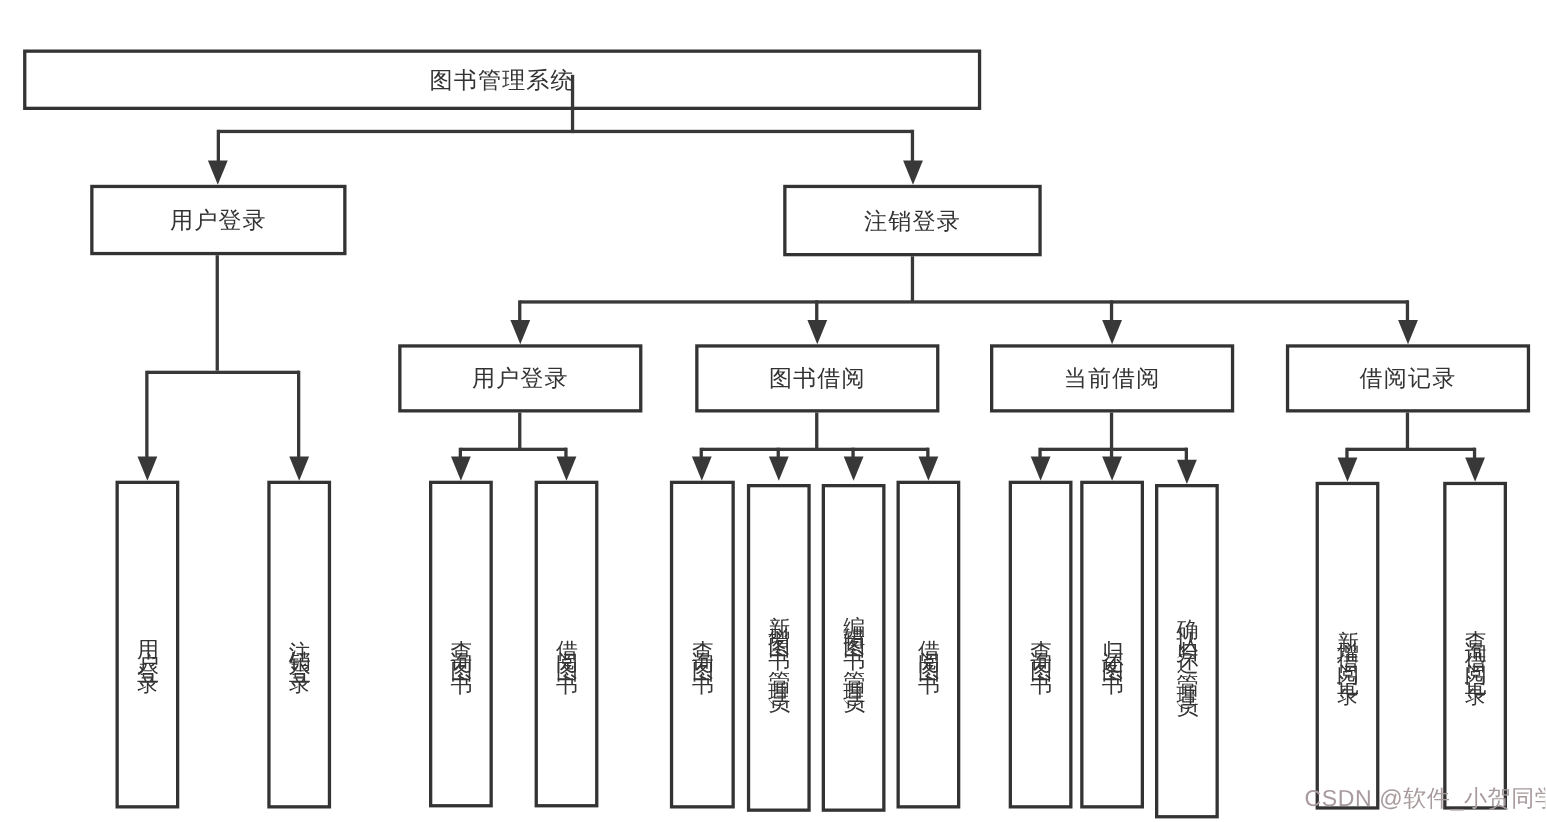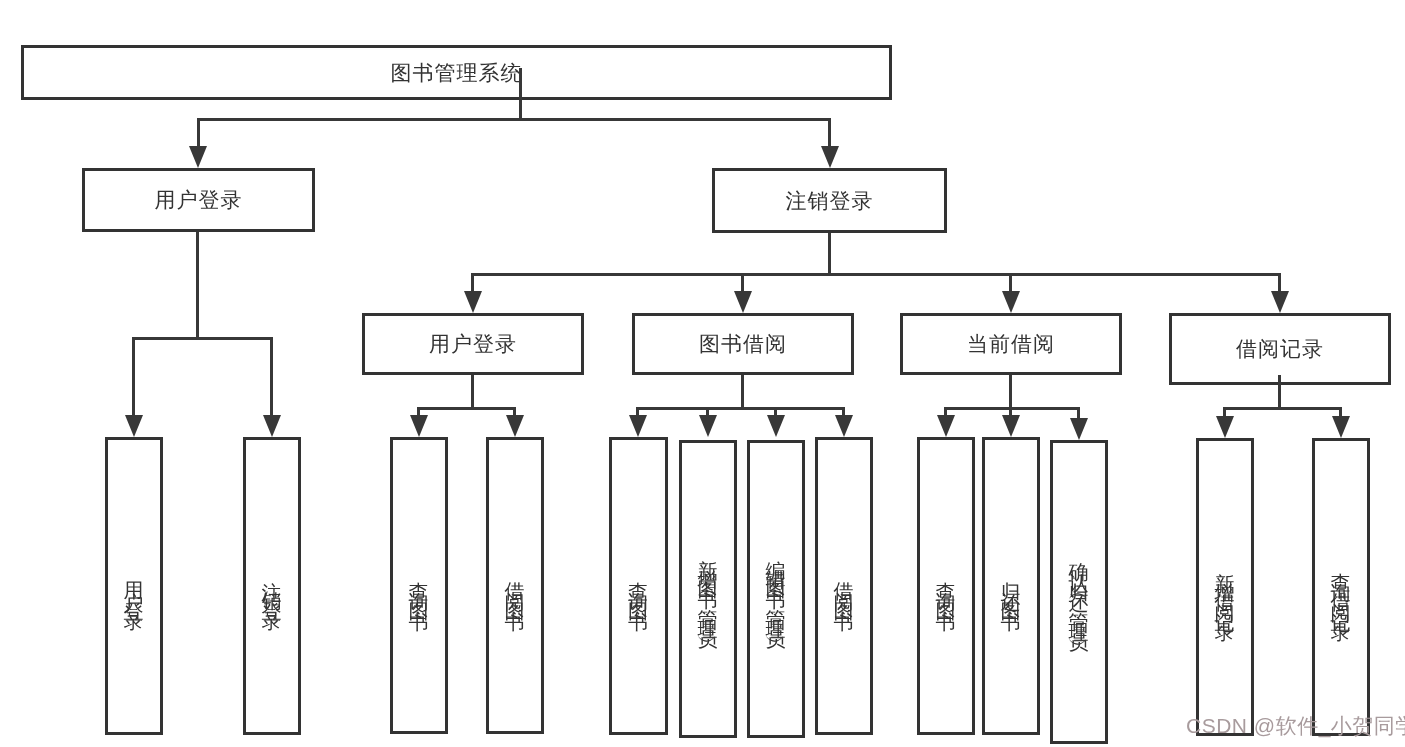--- a/index.html
+++ b/index.html
@@ -71,21 +71,21 @@
 
   <div class="box hbox" style="left:362px;top:313px;width:222px;height:62px;">
     <span>用户登录</span>
   </div>
   <div class="box hbox" style="left:632px;top:313px;width:222px;height:62px;">
     <span>图书借阅</span>
   </div>
   <div class="box hbox" style="left:900px;top:313px;width:222px;height:62px;">
     <span>当前借阅</span>
   </div>
-  <div class="box hbox" style="left:1169px;top:313px;width:222px;height:72px;">
+  <div class="box hbox" style="left:1169px;top:313px;width:222px;height:62px;">
     <span>借阅记录</span>
   </div>
 
   <div class="vline" style="left:471px;top:375px;height:34px;"></div>
   <div class="hline" style="left:419px;top:407px;width:96px;"></div>
   <div class="vline" style="left:417px;top:407px;height:12px;"></div>
   <div class="arrowhead" style="left:410px;top:415px;"></div>
   <div class="vline" style="left:513px;top:407px;height:12px;"></div>
   <div class="arrowhead" style="left:506px;top:415px;"></div>
 

